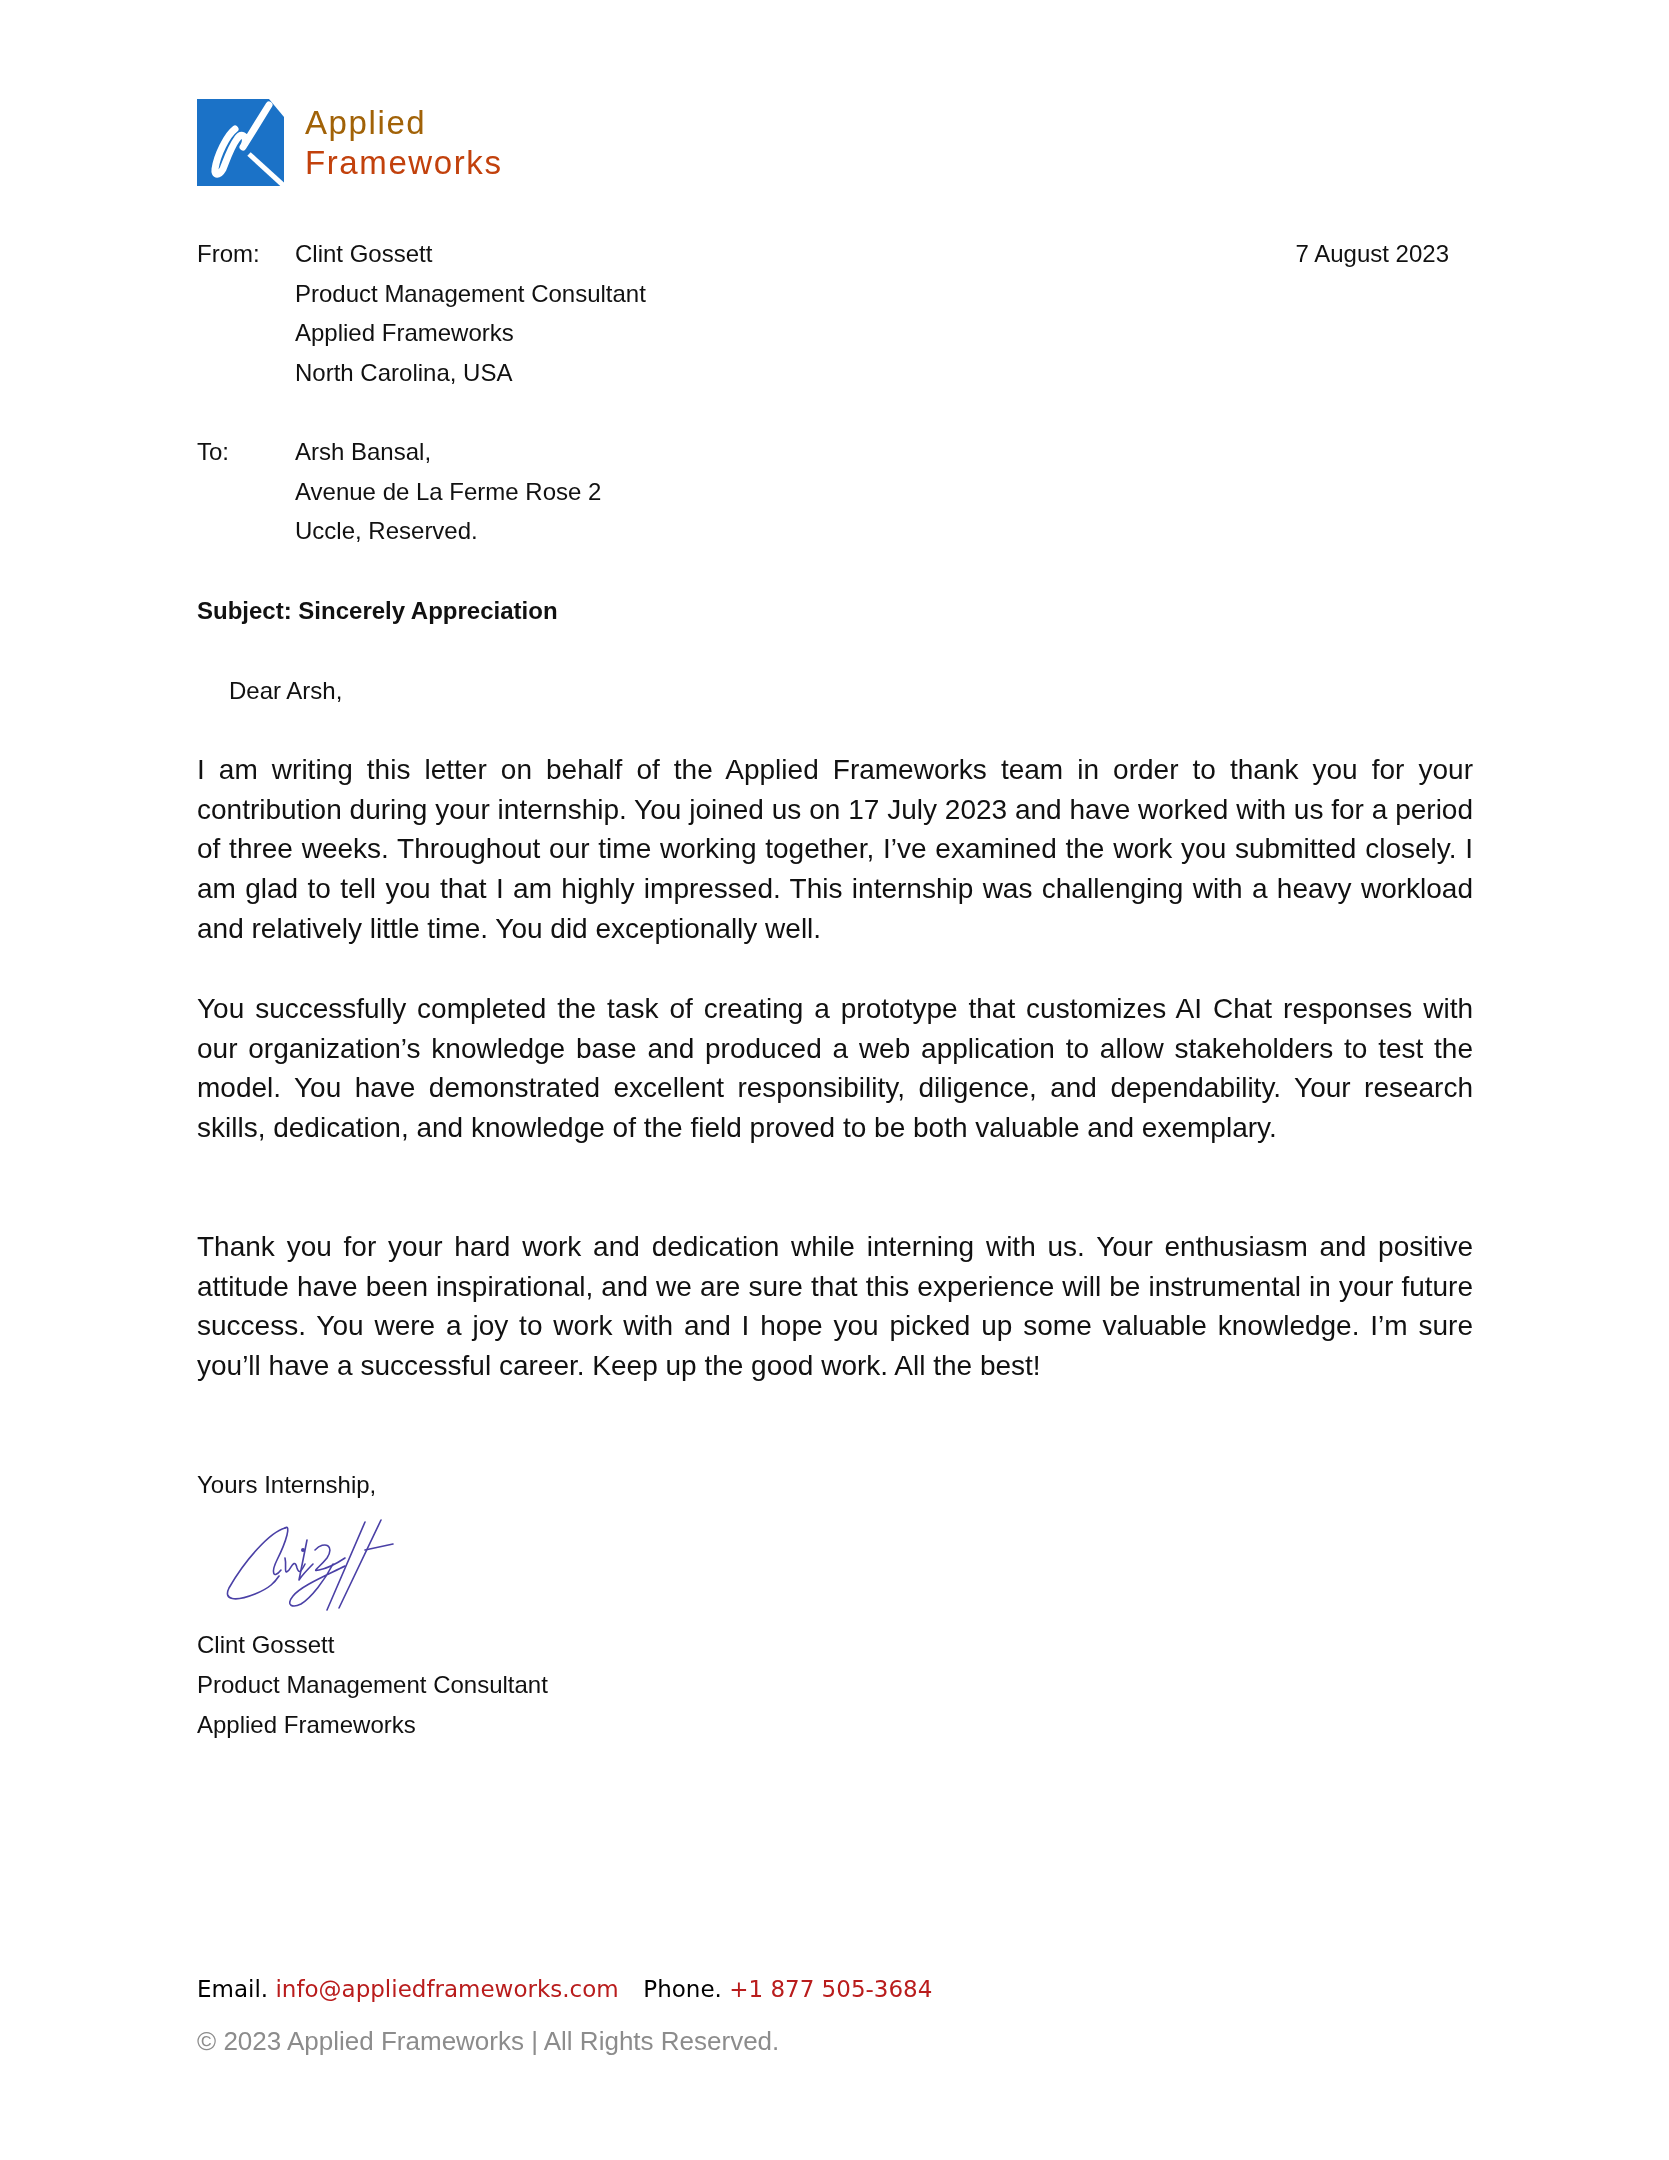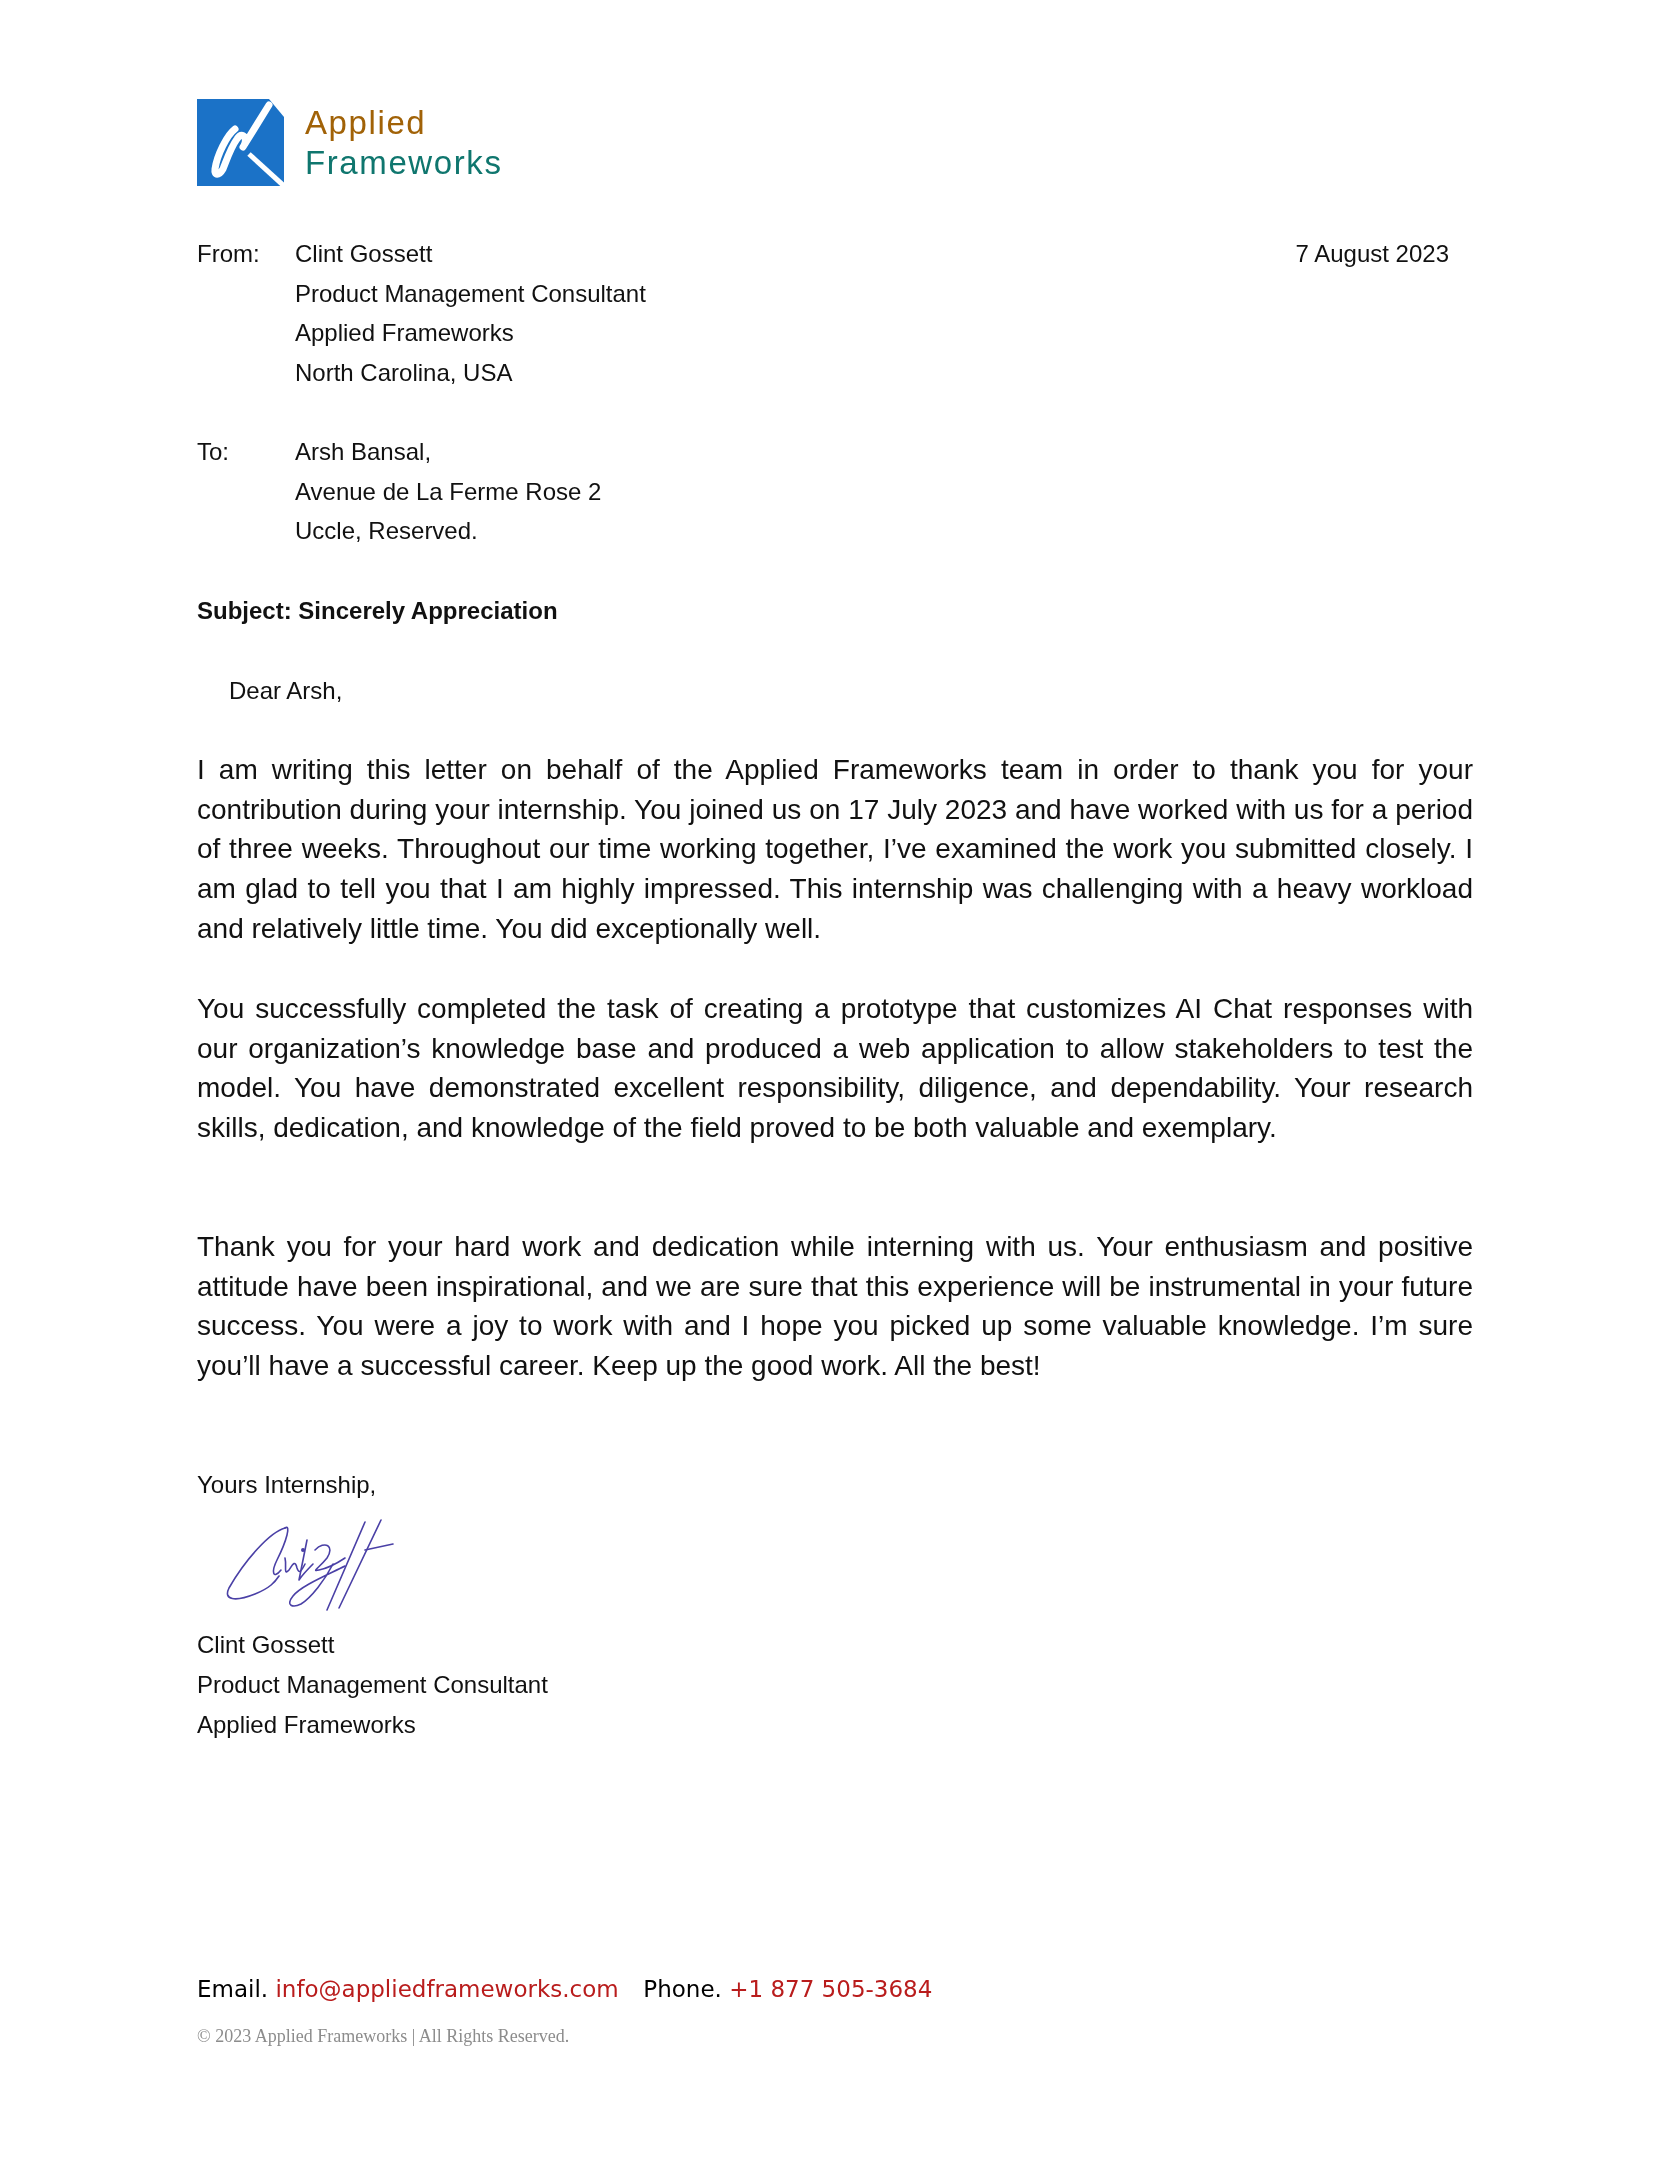--- a/index.html
+++ b/index.html
@@ -5,34 +5,34 @@
     html, body { margin: 0; padding: 0; background: #ffffff; }
     body { width: 1669px; height: 2160px; position: relative; overflow: hidden;
            font-family: "Liberation Sans", sans-serif; color: #111111; }
     .abs { position: absolute; white-space: nowrap; }
 
     
     .logo-mark { position: absolute; left: 197px; top: 99px; width: 87px; height: 87px; }
     .logo-text { position: absolute; left: 305px; font-family: "Liberation Sans", sans-serif;
                  font-size: 33px; letter-spacing: 1.6px; line-height: 1; white-space: nowrap; }
     .logo-text.l1 { top: 106px; color: #a16207; }
-    .logo-text.l2 { top: 146px; color: #0f766e; }
+    .logo-text.l2 { top: 146px; color: #c2410c; }
 
     .txt { font-size: 24px; line-height: 40px; }
     .bold { font-weight: bold; }
 
     .body-para { position: absolute; left: 197px; width: 1276px; font-size: 28px; line-height: 39.7px;
                  text-align: justify; text-align-last: left; }
 
     .sig { position: absolute; left: 215px; top: 1510px; width: 200px; height: 110px; }
 
     .footer { font-family: "DejaVu Sans", sans-serif; font-size: 23px; line-height: 30px; }
     .footer .lbl { color: #000000; }
     .footer .link { color: #b91c1c; }
-    .copyright { font-family: Liberation Serif, serif; font-size: 18px; color: #8c8c8c; }
+    .copyright { font-family: Liberation Sans, sans-serif; font-size: 26px; color: #8c8c8c; }
   </style>
 </head>
 <body>
 
 <div>
   <svg class="logo-mark" viewBox="0 0 87 87">
     <rect x="0" y="0" width="87" height="87" fill="#1b72c7"></rect>
 
     <path d="M38 30 C30 36, 20 56, 18 70 C17 77, 22 77, 26 70 C30 60, 34 48, 40 40 C44 34, 50 36, 48 44" fill="none" stroke="#ffffff" stroke-width="7" stroke-linecap="round"></path>
     <path d="M46 48 L72 6" stroke="#ffffff" stroke-width="7" stroke-linecap="round" fill="none"></path>

